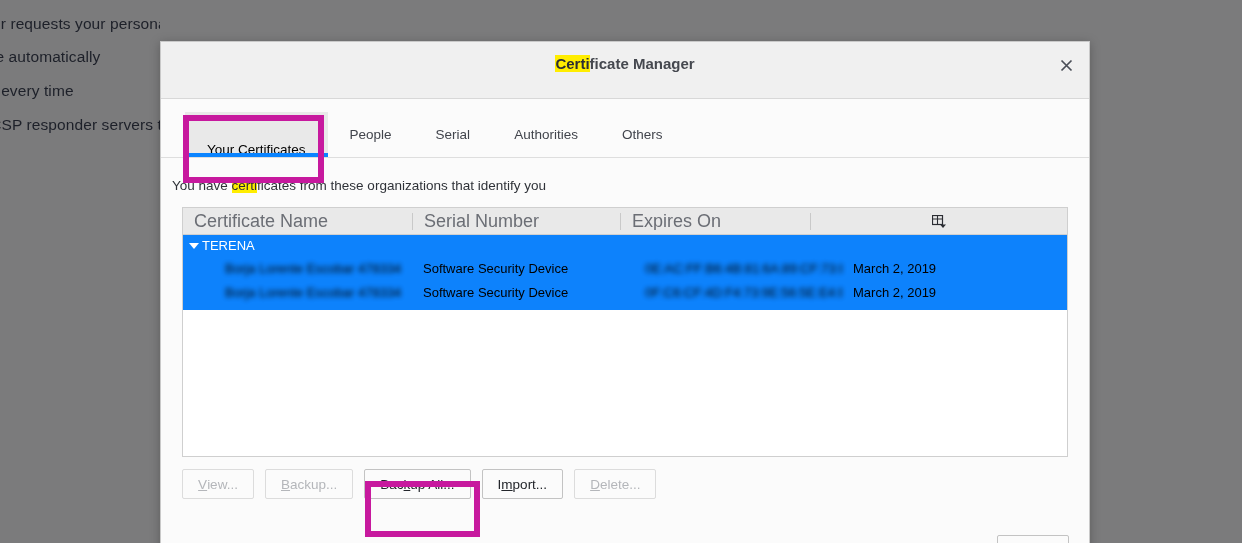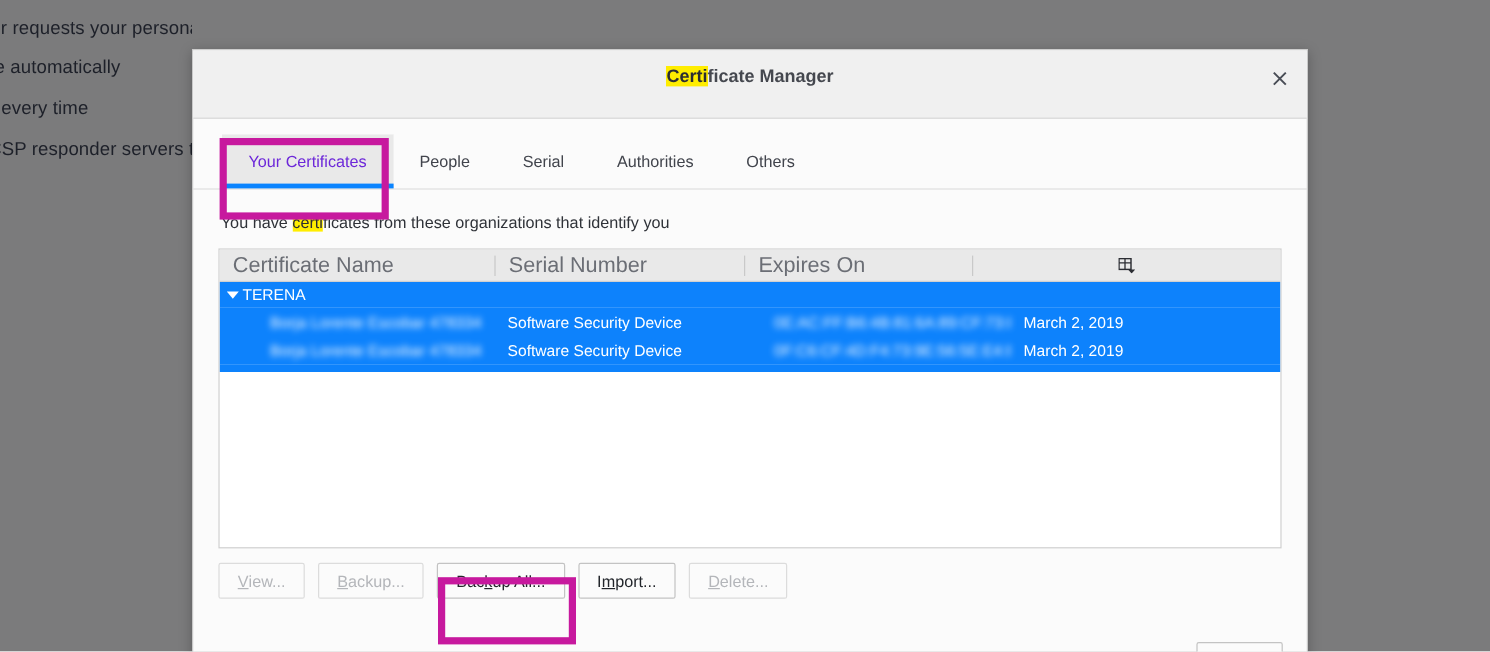--- a/index.html
+++ b/index.html
@@ -92,21 +92,22 @@
     align-items: center;
     padding: 0 22px;
     font-size: 13.5px;
     color: #41444c;
     cursor: pointer;
     background: transparent;
     white-space: nowrap;
   }
   .tab.active {
     background: #e9e9e9;
-    color: #6d28d9;
+    color: #000000;
+    align-items: flex-end;
   }
   .tab.active::after {
     content: "";
     position: absolute;
     left: 0; right: 0; bottom: 0;
     height: 4px;
     background: #0a84ff;
   }
 
   
@@ -114,21 +115,21 @@
     position: absolute;
     border: 6px solid #c7199e;
     pointer-events: none;
     z-index: 60;
   }
   #annot-tab    { left: 22px;  top: 3px;   width: 141px; height: 68px; }
   #annot-backup { left: 183px; top: 12px;  width: 115px; height: 56px; }
 
   
   .desc {
-    margin: 20px 0 0 23px;
+    margin: 20px 0 0 11px;
     font-size: 13.5px;
     color: #2f3238;
   }
   .desc .hl { background: #ffed00; color: #2b2d33; }
 
   
   .table-wrap {
     margin: 14px 21px 0 21px;
     height: 250px;
     border: 1px solid #cfcfcf;
@@ -185,21 +186,21 @@
     border-right: 5px solid transparent;
     border-top: 6px solid #fff;
     margin-right: 3px;
     cursor: pointer;
   }
   .cert-row {
     display: flex;
     align-items: center;
     height: 24px;
     background: #0d82fc;
-    color: #ffffff;
+    color: #000000;
     font-size: 13px;
   }
   .cell { padding-left: 11px; white-space: nowrap; overflow: hidden; }
   .c1 { width: 229px; padding-left: 42px; }
   .c2 { width: 222px; }
   .c3 { width: 208px; }
   .c4 { width: 190px; }
   .blurred {
     filter: blur(2.6px);
     opacity: 0.92;

